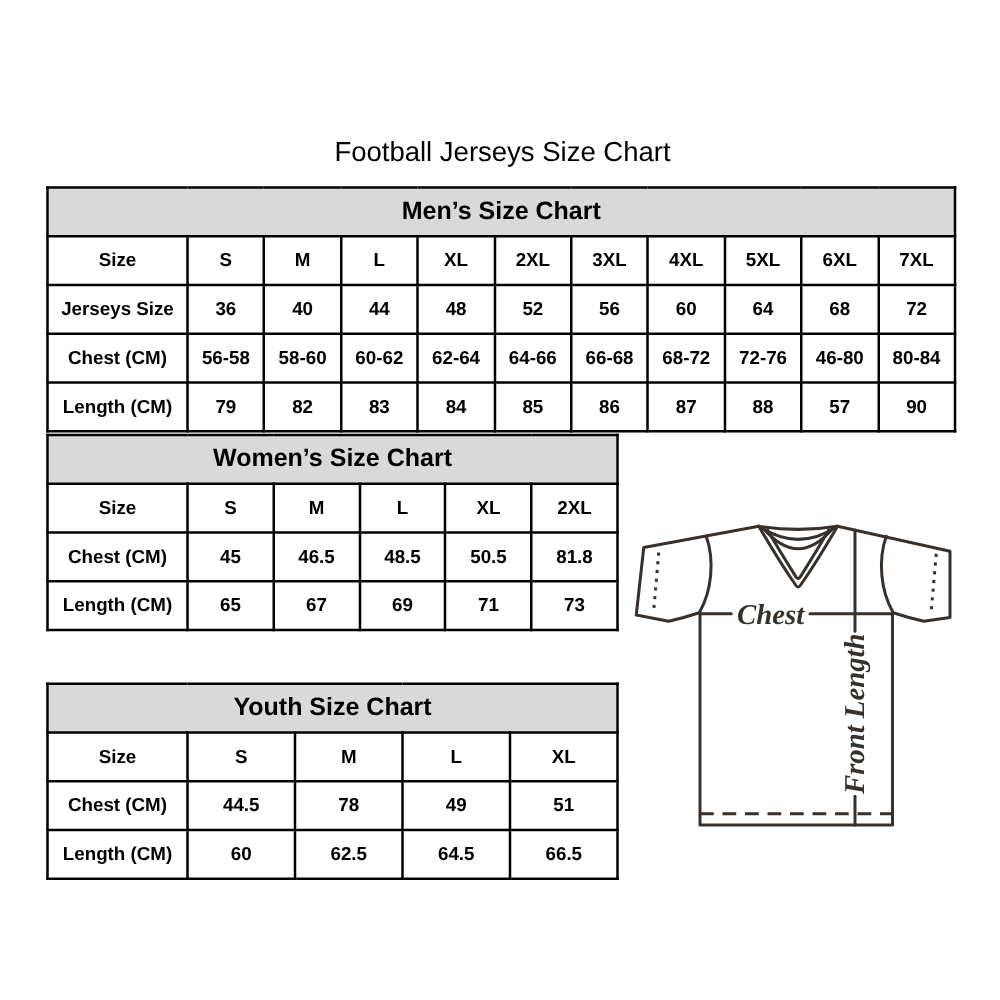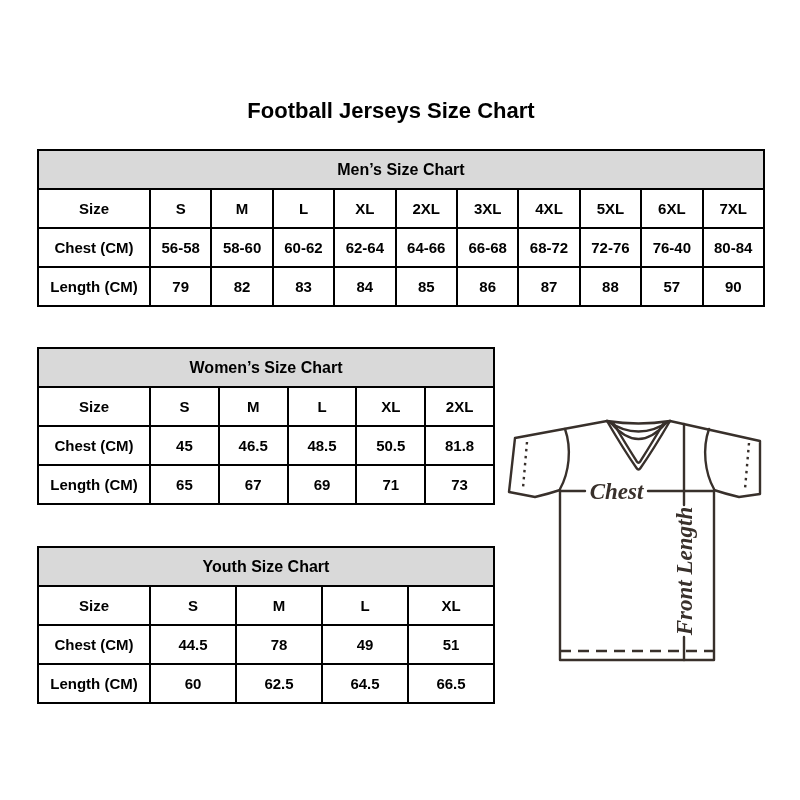--- a/index.html
+++ b/index.html
@@ -8,34 +8,34 @@
     --diagram-line:#38302b;
     --text:#000000;
   }
   html,body{margin:0;padding:0;background:#ffffff;}
   .page{
     position:relative;width:800px;height:800px;background:#ffffff;
     font-family:"Liberation Sans",sans-serif;color:var(--text);
     overflow:hidden;
   }
   .title{
-    position:absolute;top:97px;left:0;width:780px;margin:1px;
-    text-align:center;font-size:22px;line-height:26px;font-weight:bold;color:var(--text);
+    position:absolute;top:97px;left:0;width:780px;margin:12px;
+    text-align:center;font-size:22px;line-height:26px;font-weight:normal;color:var(--text);
   }
   table{
     position:absolute;border-collapse:collapse;table-layout:fixed;
     background:#ffffff;
   }
   th,td{
     border:2px solid var(--border);
     text-align:center;vertical-align:middle;
     font-weight:bold;font-size:15px;color:var(--text);
     height:37px;padding:0;overflow:hidden;white-space:nowrap;
   }
-  th.hdr{background:var(--header-bg);font-size:16px;}
+  th.hdr{background:var(--header-bg);font-size:20px;}
   .men{left:37px;top:149px;width:726px;}
   .women{left:37px;top:347px;width:456px;}
   .youth{left:37px;top:546px;width:456px;}
   .jersey{position:absolute;left:495px;top:393px;}
   .jersey .stroke{fill:none;stroke:var(--diagram-line);stroke-width:2.4;stroke-linejoin:round;stroke-linecap:round;}
   .jersey text{
     fill:var(--diagram-line);
     font-family:"Liberation Serif",serif;
     font-style:italic;font-weight:bold;font-size:23px;
   }
@@ -65,30 +65,43 @@
           <td>L</td>
           <td>XL</td>
           <td>2XL</td>
           <td>3XL</td>
           <td>4XL</td>
           <td>5XL</td>
           <td>6XL</td>
           <td>7XL</td>
         </tr>
         <tr>
+          <th>Jerseys Size</th>
+          <td>36</td>
+          <td>40</td>
+          <td>44</td>
+          <td>48</td>
+          <td>52</td>
+          <td>56</td>
+          <td>60</td>
+          <td>64</td>
+          <td>68</td>
+          <td>72</td>
+        </tr>
+        <tr>
           <th>Chest (CM)</th>
           <td>56-58</td>
           <td>58-60</td>
           <td>60-62</td>
           <td>62-64</td>
           <td>64-66</td>
           <td>66-68</td>
           <td>68-72</td>
           <td>72-76</td>
-          <td>76-40</td>
+          <td>46-80</td>
           <td>80-84</td>
         </tr>
         <tr>
           <th>Length (CM)</th>
           <td>79</td>
           <td>82</td>
           <td>83</td>
           <td>84</td>
           <td>85</td>
           <td>86</td>

